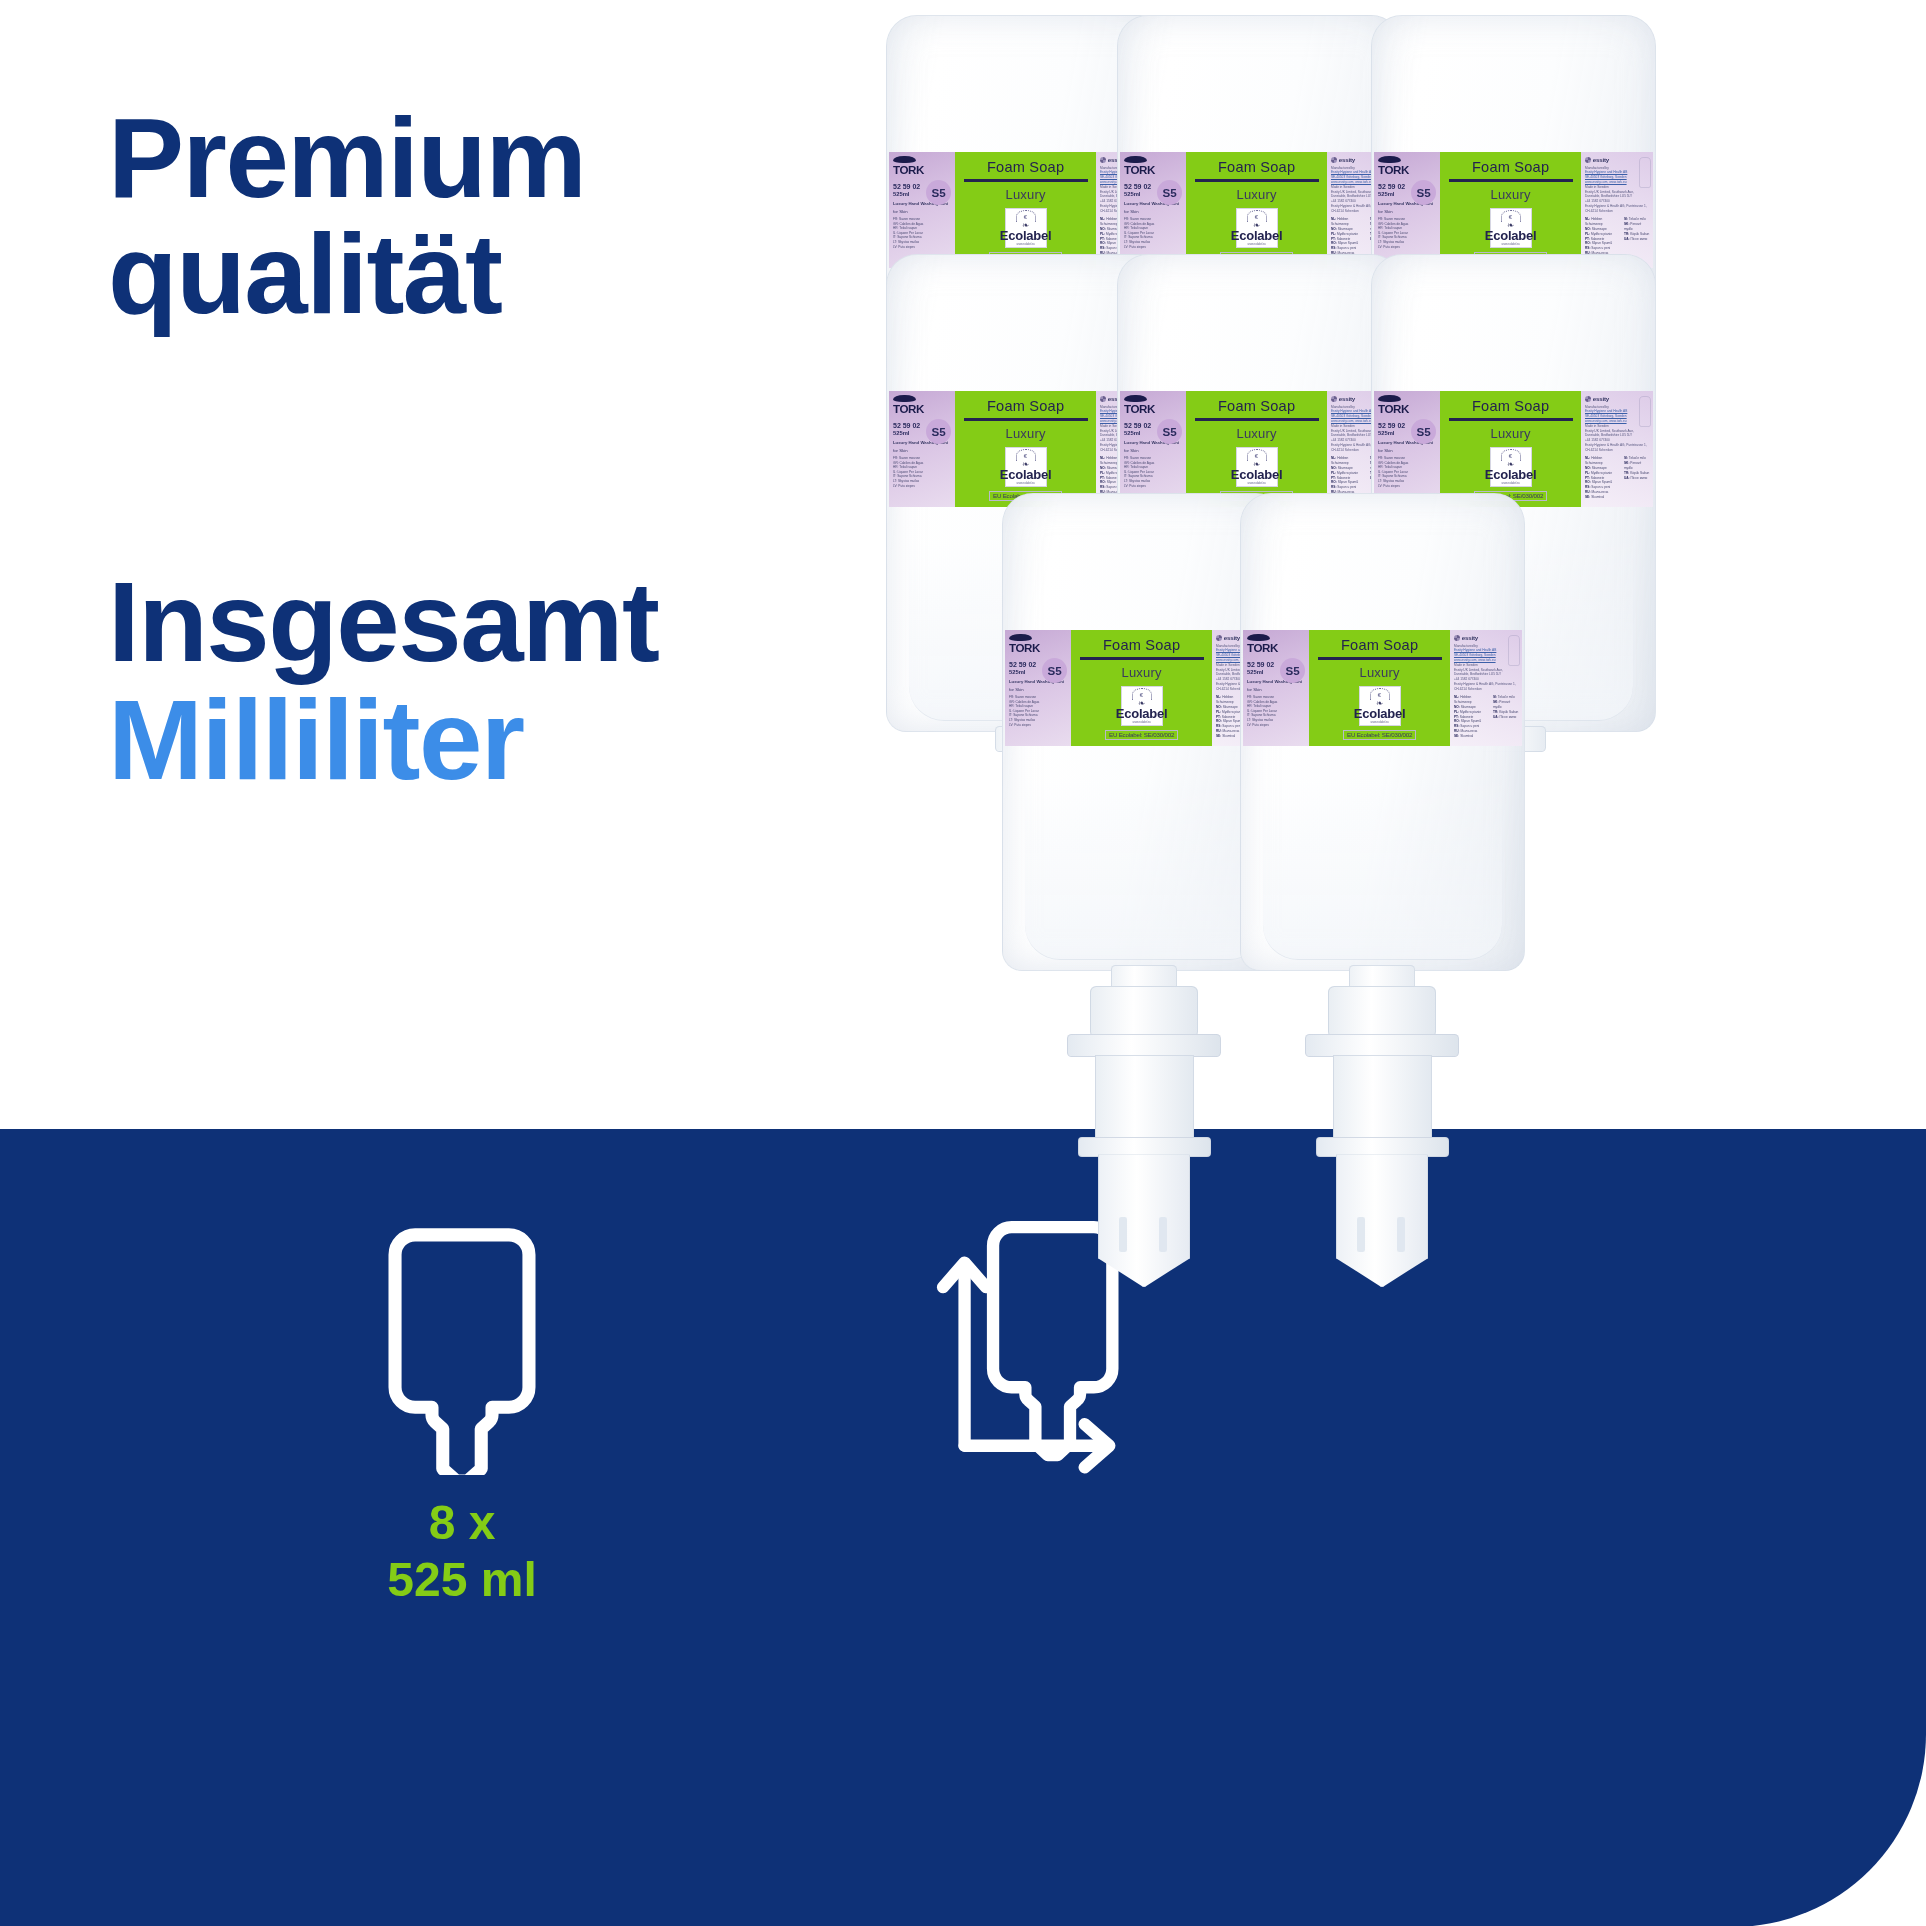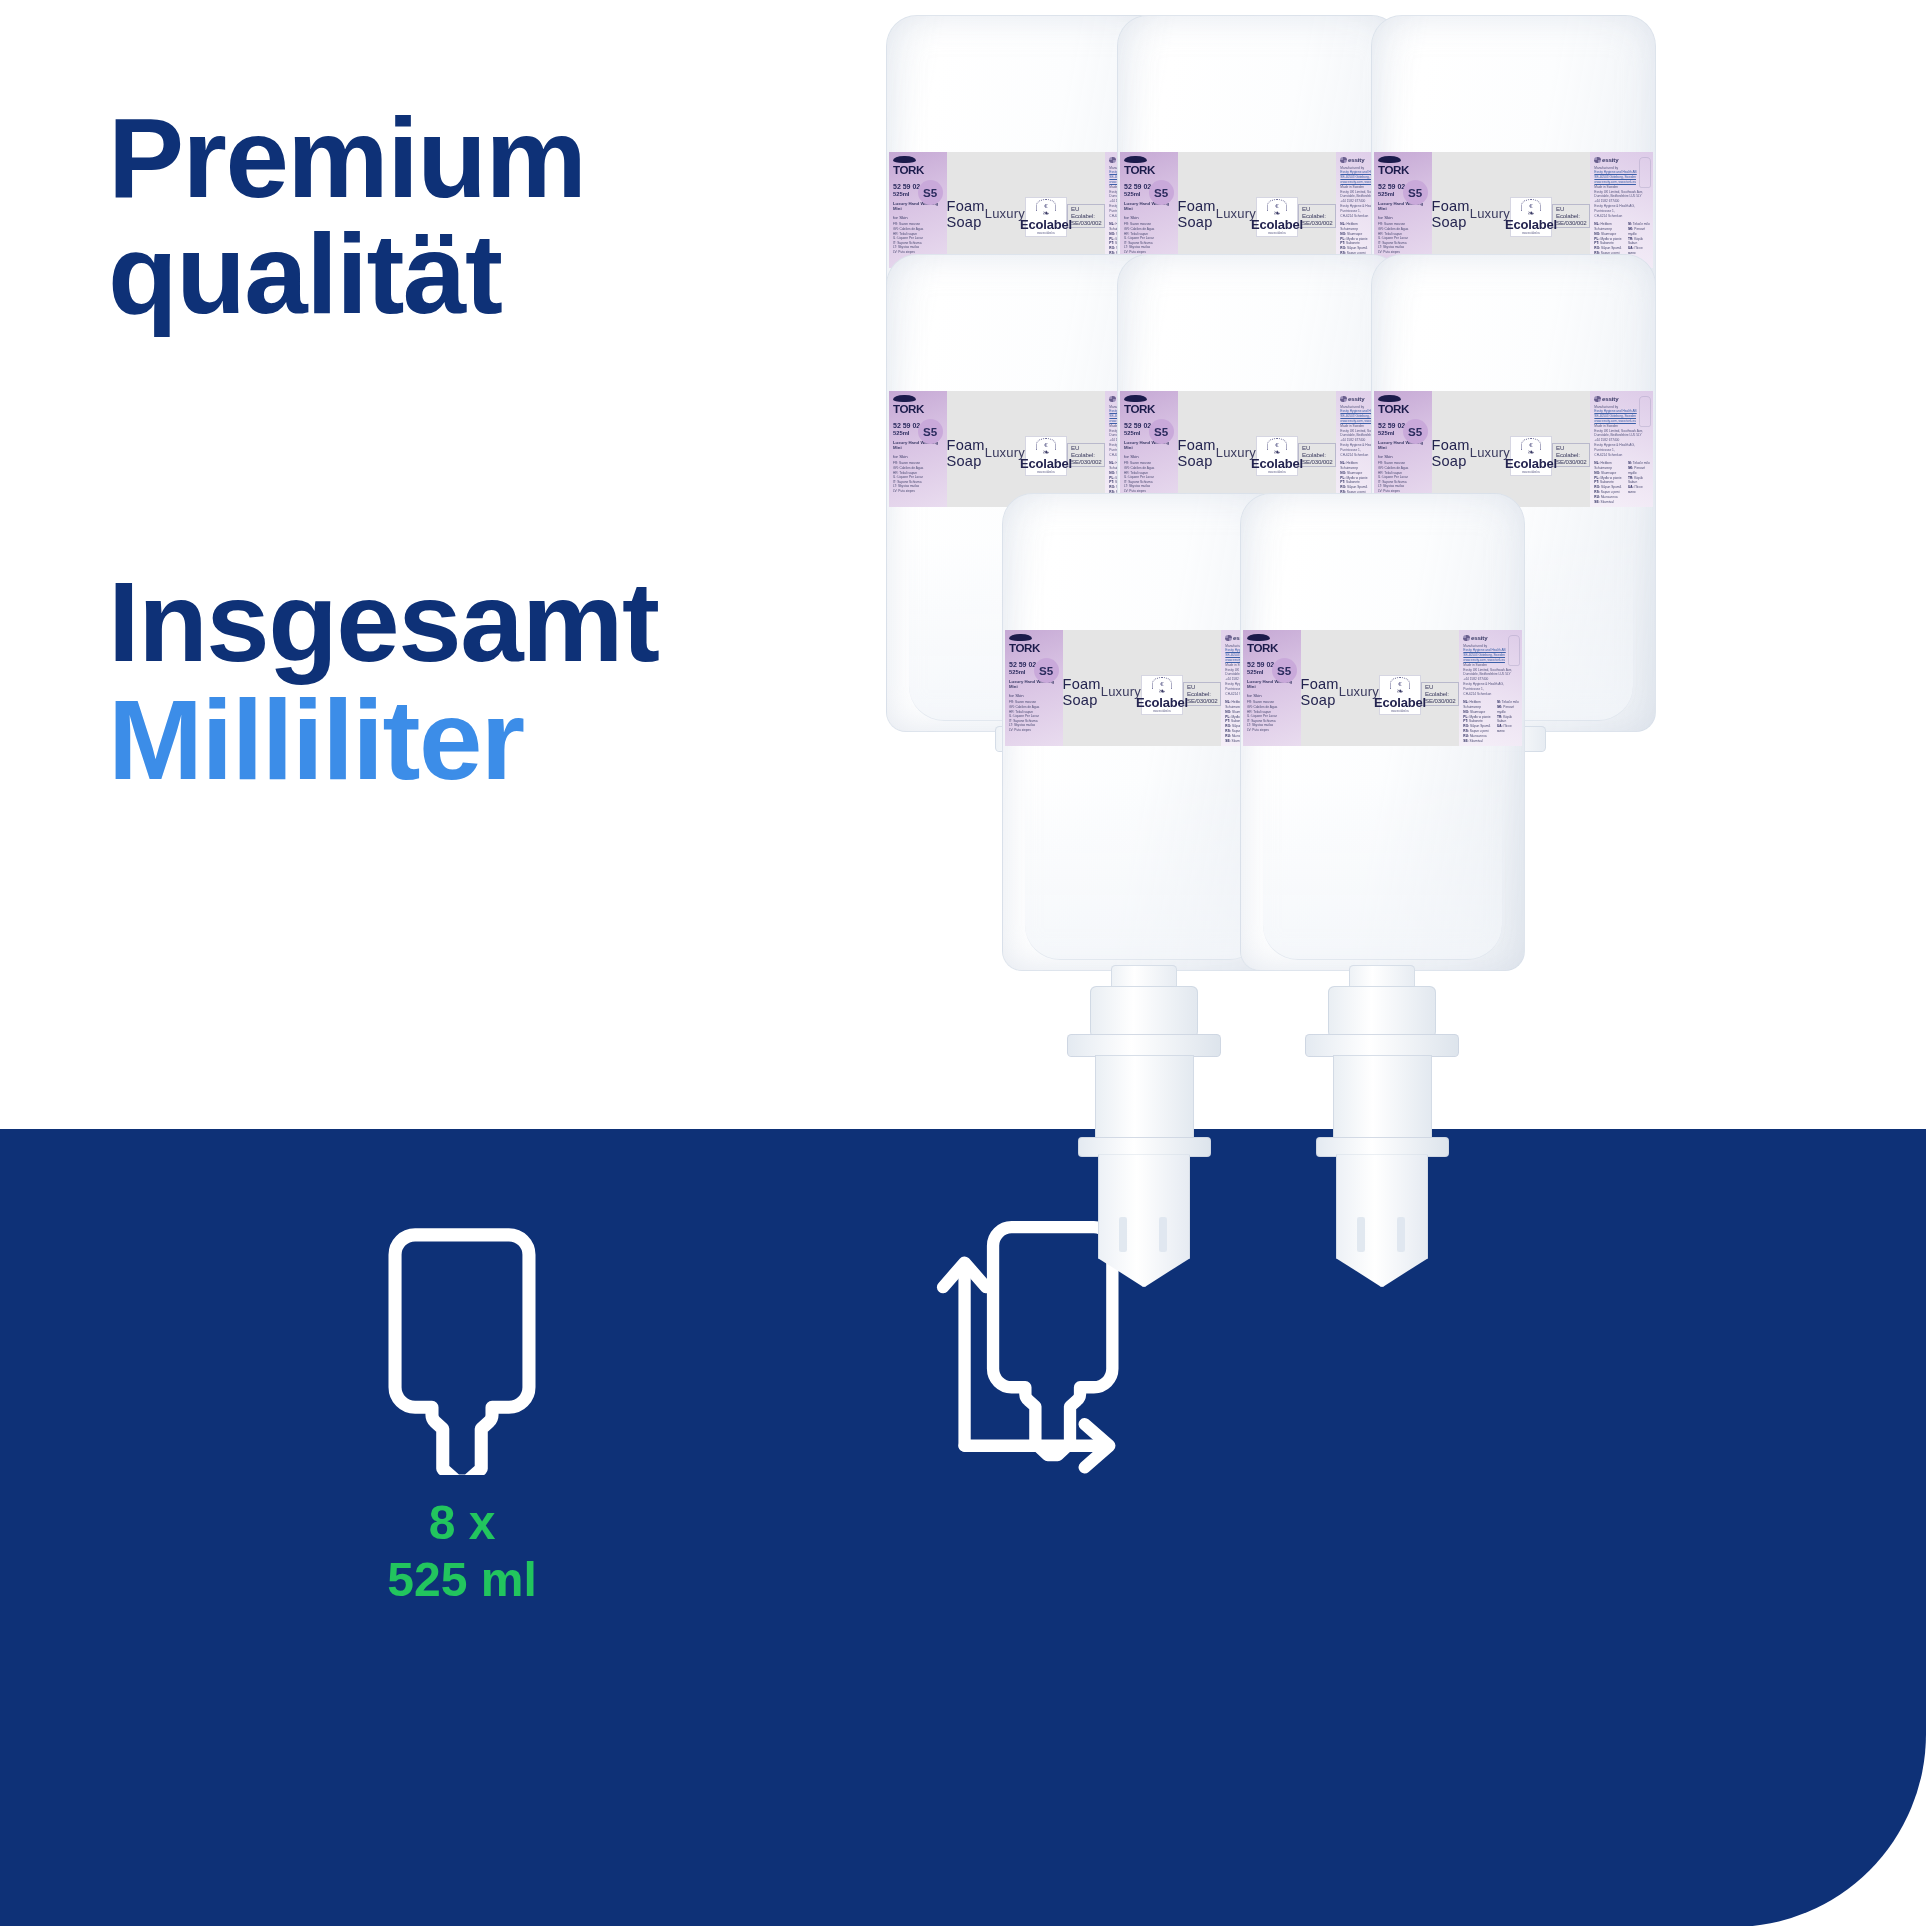--- a/index.html
+++ b/index.html
@@ -127,22 +127,22 @@
   .label-langs { font-size:3.2px; color:#4a4a72; margin-top:2.3px; line-height:1.45; }
   .s5-badge {
     position:absolute; right:3.9px; top:28px;
     width:25px; height:25px; border-radius:50%;
     background:#c9a9da;
     display:flex; align-items:center; justify-content:center;
     font-size:11.6px; font-weight:bold; color:#2b2b5e;
   }
 
   .label-center {
-    flex:1; background:#e5e5e5; position:relative;
-    display:flex; flex-direction:row; align-items:center;
+    flex:1; background:#84cc16; position:relative;
+    display:flex; flex-direction:column; align-items:center;
     padding-top:7px;
   }
   .label-title { font-size:14.6px; color:#23234f; letter-spacing:0.2px; }
   .label-rule { width:88%; height:3.1px; background:#23234f; margin:3.9px 0 4.6px; }
   .label-variant { font-size:13px; color:#3a3a5e; letter-spacing:0.2px; }
   .ecolabel {
     margin-top:6.2px; width:42px; height:40px; background:#ffffff;
     border:0.8px solid #d6d6e2; display:flex; flex-direction:column;
     align-items:center; justify-content:center; position:relative;
   }
@@ -183,21 +183,21 @@
   }
 
   
   #bottom-section {
     position:absolute; left:0; top:1129px; width:1926px; height:798px;
     background:#0E3177;
     border-bottom-right-radius:193px;
   }
   .feature { position:absolute; text-align:center; }
   .feature-caption {
-    color:#22c55e; font-size:48px; font-weight:bold; line-height:1.18;
+    color:#84cc16; font-size:48px; font-weight:bold; line-height:1.18;
     white-space:pre; margin-top:20px;
   }
   .icon-wrap { display:flex; justify-content:center; align-items:flex-end; height:254px; }
 </style>
 </head>
 <body>
 
 <div id="top-section">
 
   <div id="copy-block">

